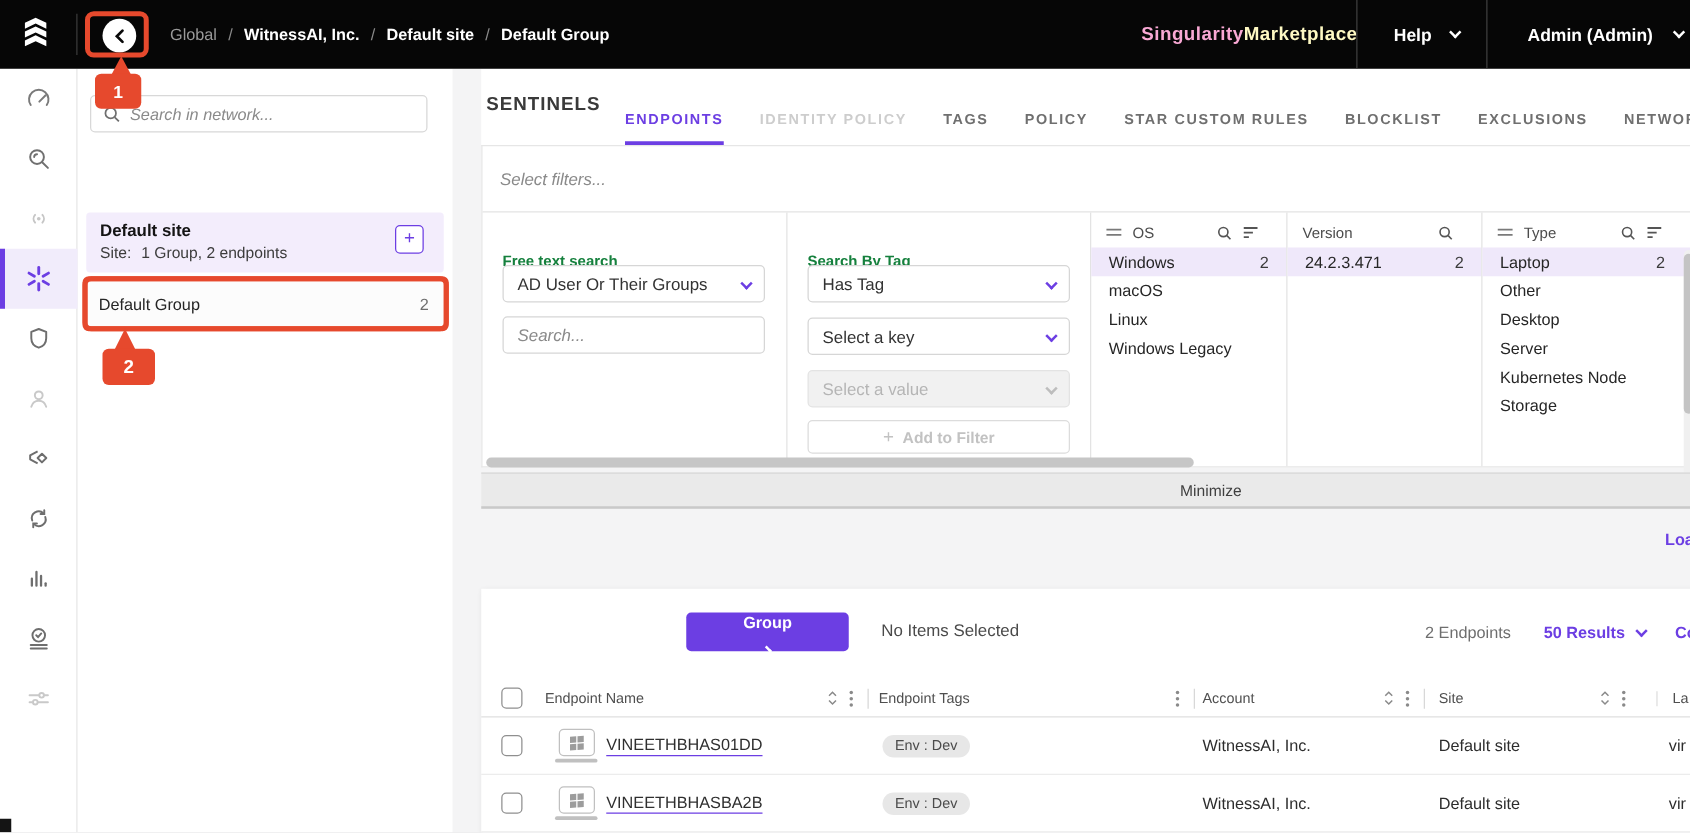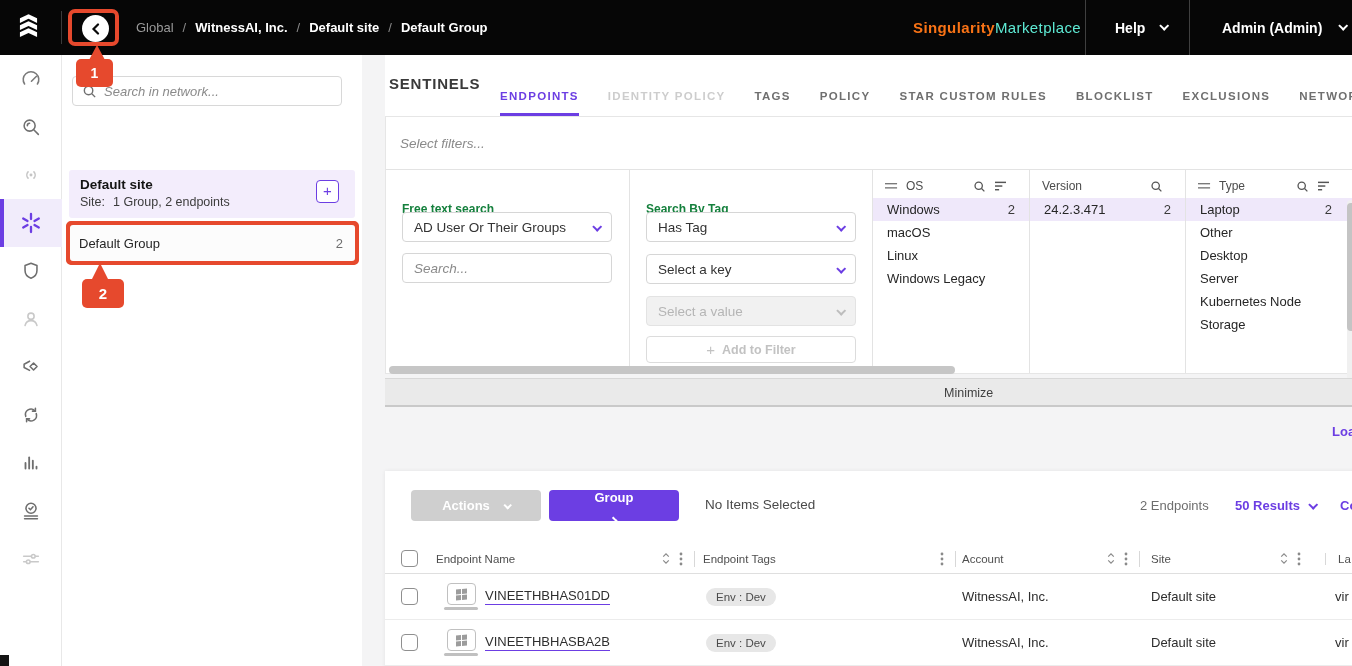--- a/index.html
+++ b/index.html
@@ -12,22 +12,22 @@
   .tb-div { position:absolute; top:11px; width:1px; height:33px; background:#3a3a3a; }
   .backbtn { position:absolute; left:82px; top:15px; width:27px; height:27px; border-radius:50%; background:#fff;
              display:flex; align-items:center; justify-content:center; cursor:pointer; }
   .crumbs { position:absolute; left:136px; top:0; height:55px; display:flex; align-items:center; gap:9px;
             font-size:13px; color:#fff; white-space:nowrap; }
   .crumbs .dim { color:#9a9a9a; }
   .crumbs .sep { color:#8b8b8b; }
   .crumbs .b1 { font-weight:600; }
   .crumbs .b2 { font-weight:700; }
   .brand { position:absolute; left:913px; top:0; height:55px; display:flex; align-items:center; font-size:15px; letter-spacing:.4px; }
-  .brand .bold { color:#f97316; font-weight:700; }
-  .brand .light { color:#5eead4; font-weight:400; }
+  .brand .bold { color:#f9a8d4; font-weight:700; }
+  .brand .light { color:#fef9c3; font-weight:700; }
   .tb-menu { position:absolute; top:0; height:55px; display:flex; align-items:center; gap:15px;
              color:#fff; font-size:14px; font-weight:700; cursor:pointer; }
   .chev { display:inline-block; width:7px; height:7px; border-right:2px solid currentColor;
           border-bottom:2px solid currentColor; transform:rotate(45deg) translateY(-1px); }
   .chev.up-off { margin-top:-3px; }
 
   
   .rail { position:absolute; left:0; top:55px; width:62px; height:611px; background:#fff; border-right:1px solid #E8E8E8; z-index:5; }
   .rail-item { position:relative; width:62px; height:48px; display:flex; align-items:center; justify-content:center; cursor:pointer; }
   .rail-item.active { background:#F1ECFB; }
@@ -491,24 +491,20 @@
 
   <div class="hscroll-thumb"></div>
 
   <div class="minibar">
     <span>Minimize</span>
   </div>
 
   <div class="loadlink">Loa</div>
 
   <div class="tcard">
-    <button class="btn gray">
-      <span>Actions</span>
-      <span class="chev"></span>
-    </button>
     <button class="btn purple">
       <span>Group</span>
       <span class="chev"></span>
     </button>
     <div class="selinfo">No Items Selected</div>
     <div class="epcount">2 Endpoints</div>
     <div class="results">
       <span>50 Results</span>
       <span class="chev"></span>
     </div>

